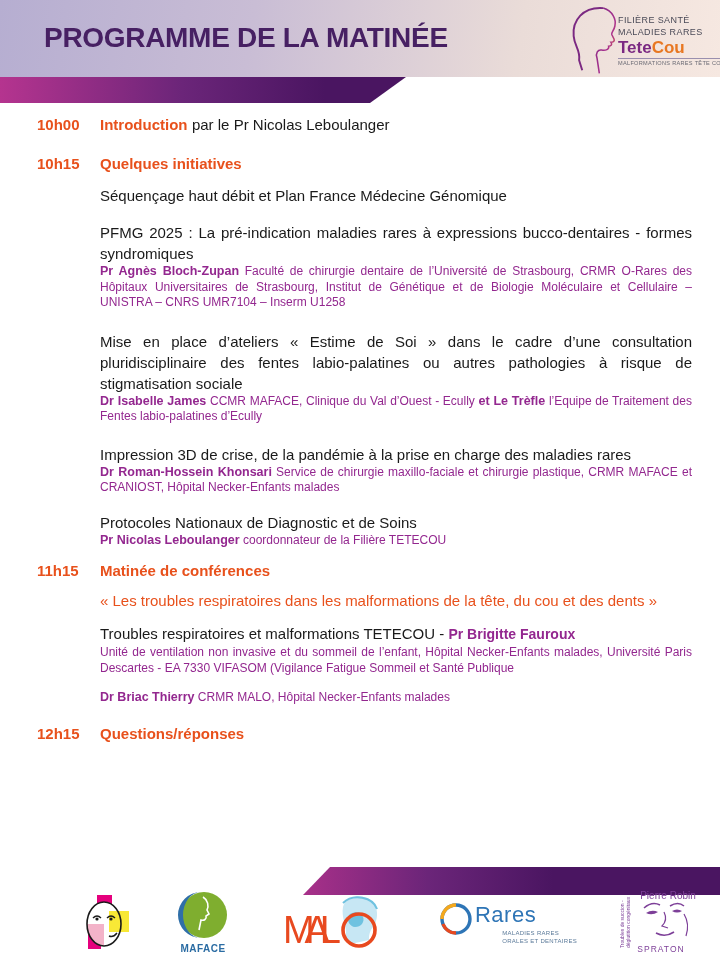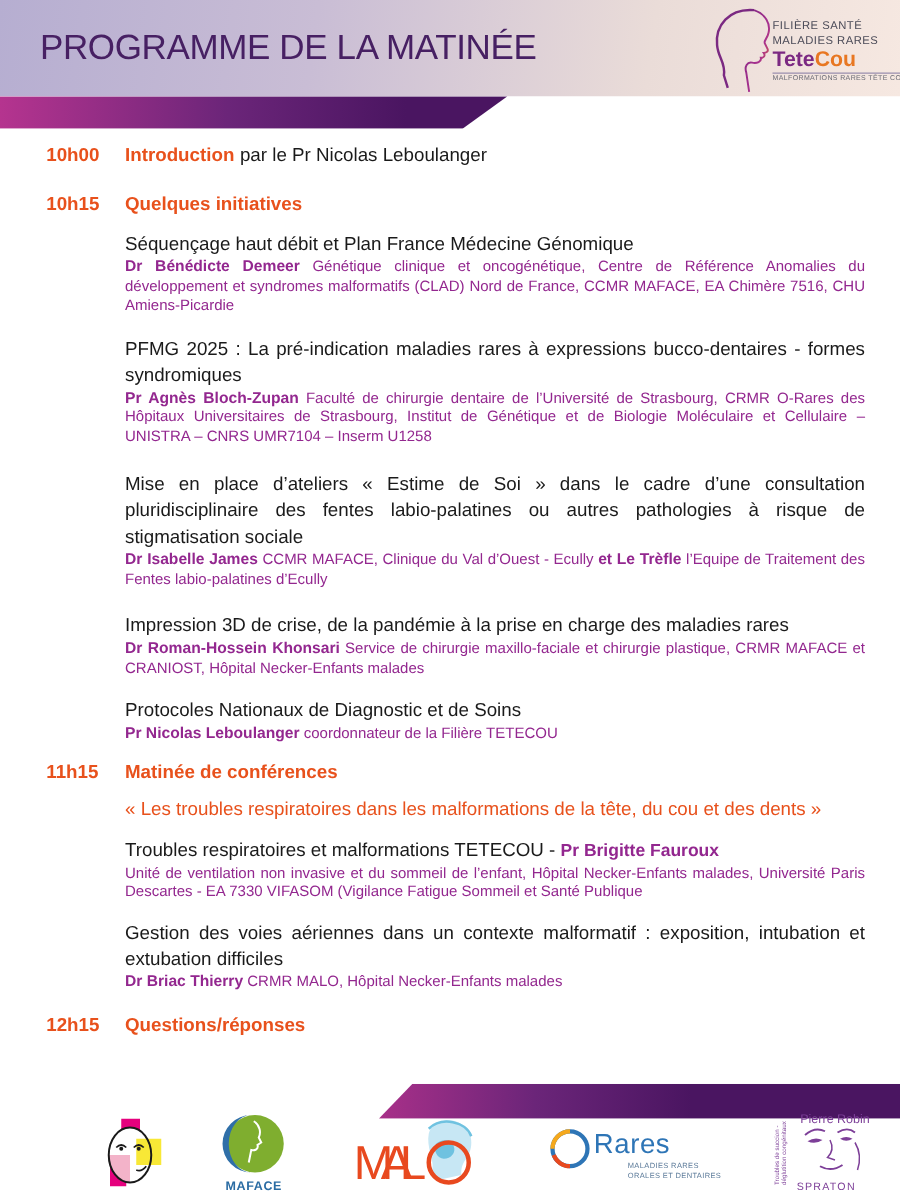--- a/index.html
+++ b/index.html
@@ -3,21 +3,21 @@
 <meta charset="utf-8">
 <style>
   * { margin:0; padding:0; box-sizing:border-box; }
   html,body { width:720px; background:#fff; }
   body { font-family:"Liberation Sans", sans-serif; color:#1a1a1a; }
   .page { position:relative; width:720px; height:960px; background:#fff; overflow:hidden; }
 
   
   .header { position:absolute; top:0; left:0; width:720px; height:77px;
     background:linear-gradient(98deg,#b6aed1 0%,#c9bdd5 35%,#eadcd8 72%,#f6e8e1 100%); }
-  .header-title { position:absolute; left:32px; top:22px; font-size:28px; font-weight:400;
+  .header-title { position:absolute; left:44px; top:22px; font-size:28px; font-weight:700;
     color:#472063; letter-spacing:-0.3px; white-space:nowrap; }
   .band-top { position:absolute; top:77px; left:0; width:406px; height:26px;
     background:linear-gradient(to right,#b5348f 0%,#6b2579 45%,#4a1561 80%);
     clip-path:polygon(0 0,100% 0,calc(100% - 36px) 100%,0 100%); }
 
   
   .tetecou { position:absolute; top:5px; right:10px; width:148px; height:70px; display:flex; }
   .tetecou-head { width:56px; height:70px; flex:none; }
   .tetecou-text { display:flex; flex-direction:column; justify-content:center; }
   .tc-l1 { font-size:9px; color:#4a4a57; letter-spacing:0.4px; line-height:12px; }
@@ -113,21 +113,20 @@
 
     <div class="row mb-sm">
       <div class="time">10h15</div>
       <div class="cell"><span class="heading">Quelques initiatives</span></div>
     </div>
 
     <div class="row mb-md">
       <div class="time"></div>
       <div class="cell">
         <p class="session-title">Séquençage haut débit et Plan France Médecine Génomique</p>
-        <p class="speaker-line"><span class="speaker">Dr Bénédicte Demeer</span> <span>Génétique clinique et oncogénétique, Centre de Référence Anomalies du développement et syndromes malformatifs (CLAD) Nord de France, CCMR MAFACE, EA Chimère 7516, CHU Amiens-Picardie</span></p>
       </div>
     </div>
 
     <div class="row mb-s20">
       <div class="time"></div>
       <div class="cell">
         <p class="session-title">PFMG 2025 : La pré-indication maladies rares à expressions bucco-dentaires - formes syndromiques</p>
         <p class="speaker-line"><span class="speaker">Pr Agnès Bloch-Zupan</span> <span>Faculté de chirurgie dentaire de l’Université de Strasbourg, CRMR O-Rares des Hôpitaux Universitaires de Strasbourg, Institut de Génétique et de Biologie Moléculaire et Cellulaire – UNISTRA –  CNRS UMR7104 – Inserm U1258</span></p>
       </div>
     </div>
@@ -172,21 +171,20 @@
       <div class="time"></div>
       <div class="cell">
         <p class="session-title" style="text-align:left"><span>Troubles respiratoires et malformations TETECOU - </span><span class="inline-speaker">Pr Brigitte Fauroux</span></p>
         <p class="speaker-line"><span>Unité de ventilation non invasive et du sommeil de l’enfant, Hôpital Necker-Enfants malades, Université Paris Descartes  - EA 7330 VIFASOM (Vigilance Fatigue Sommeil et Santé Publique</span></p>
       </div>
     </div>
 
     <div class="row mb-s19">
       <div class="time"></div>
       <div class="cell">
-        <p class="session-title">Gestion des voies aériennes dans un contexte malformatif : exposition, intubation et extubation difficiles</p>
         <p class="speaker-line"><span class="speaker">Dr Briac Thierry</span> <span>CRMR MALO, Hôpital Necker-Enfants malades</span></p>
       </div>
     </div>
 
     <div class="row">
       <div class="time">12h15</div>
       <div class="cell"><span class="heading">Questions/réponses</span></div>
     </div>
 
   </div>

